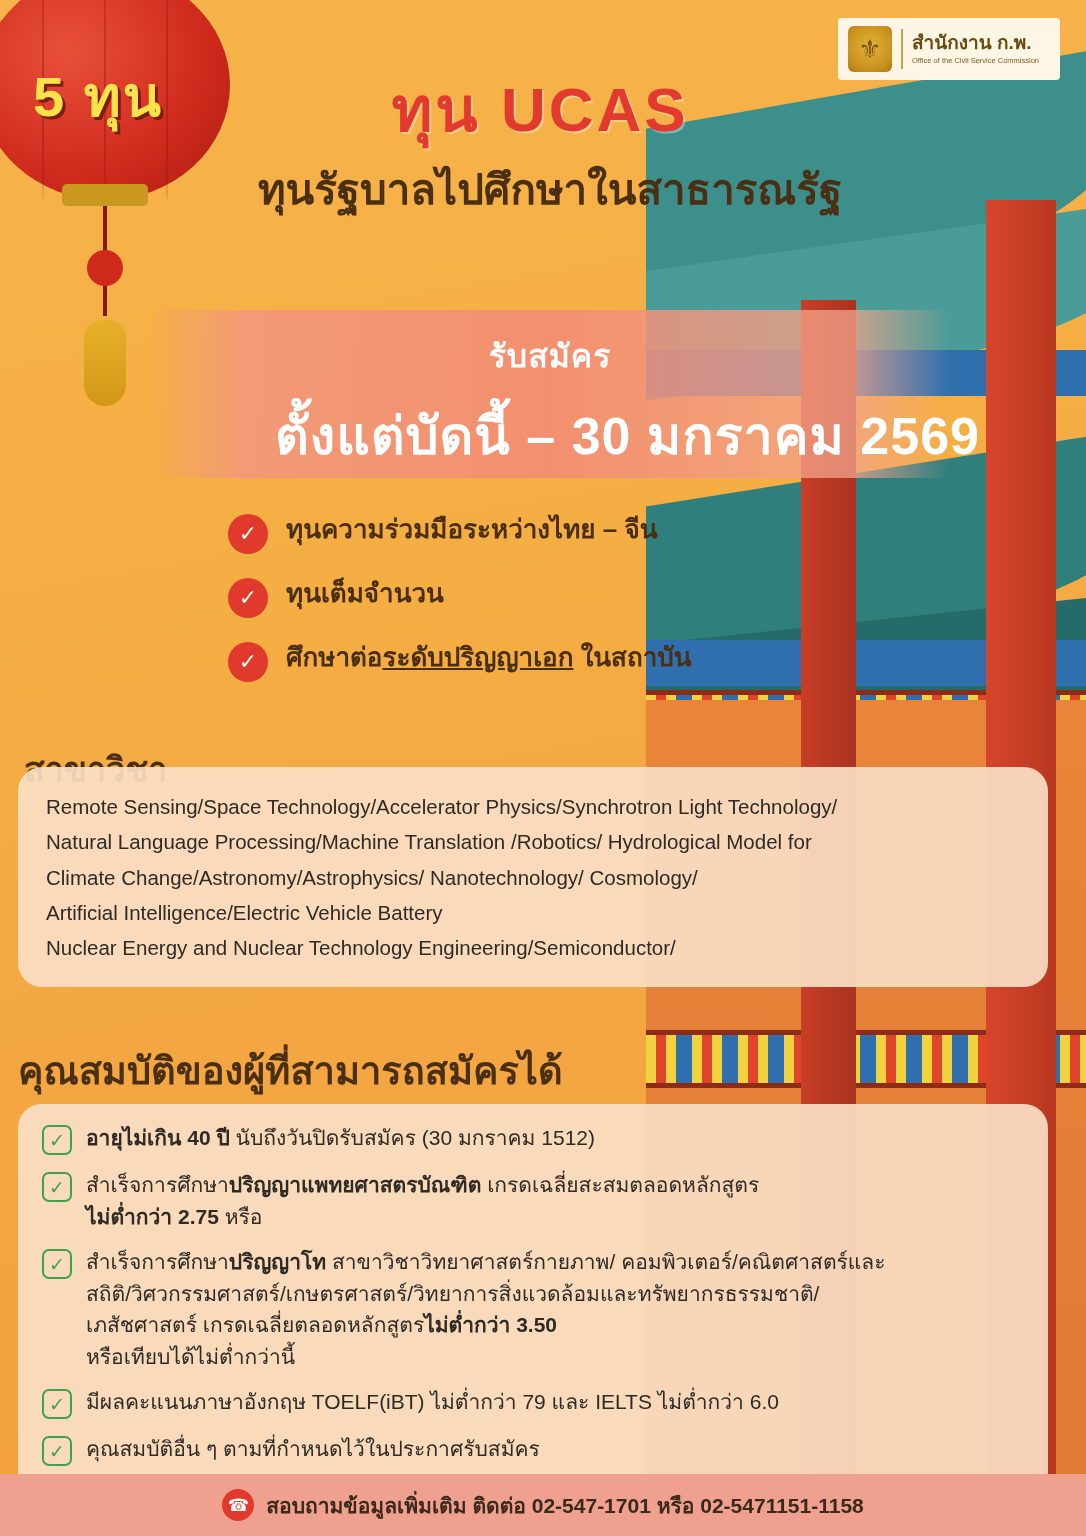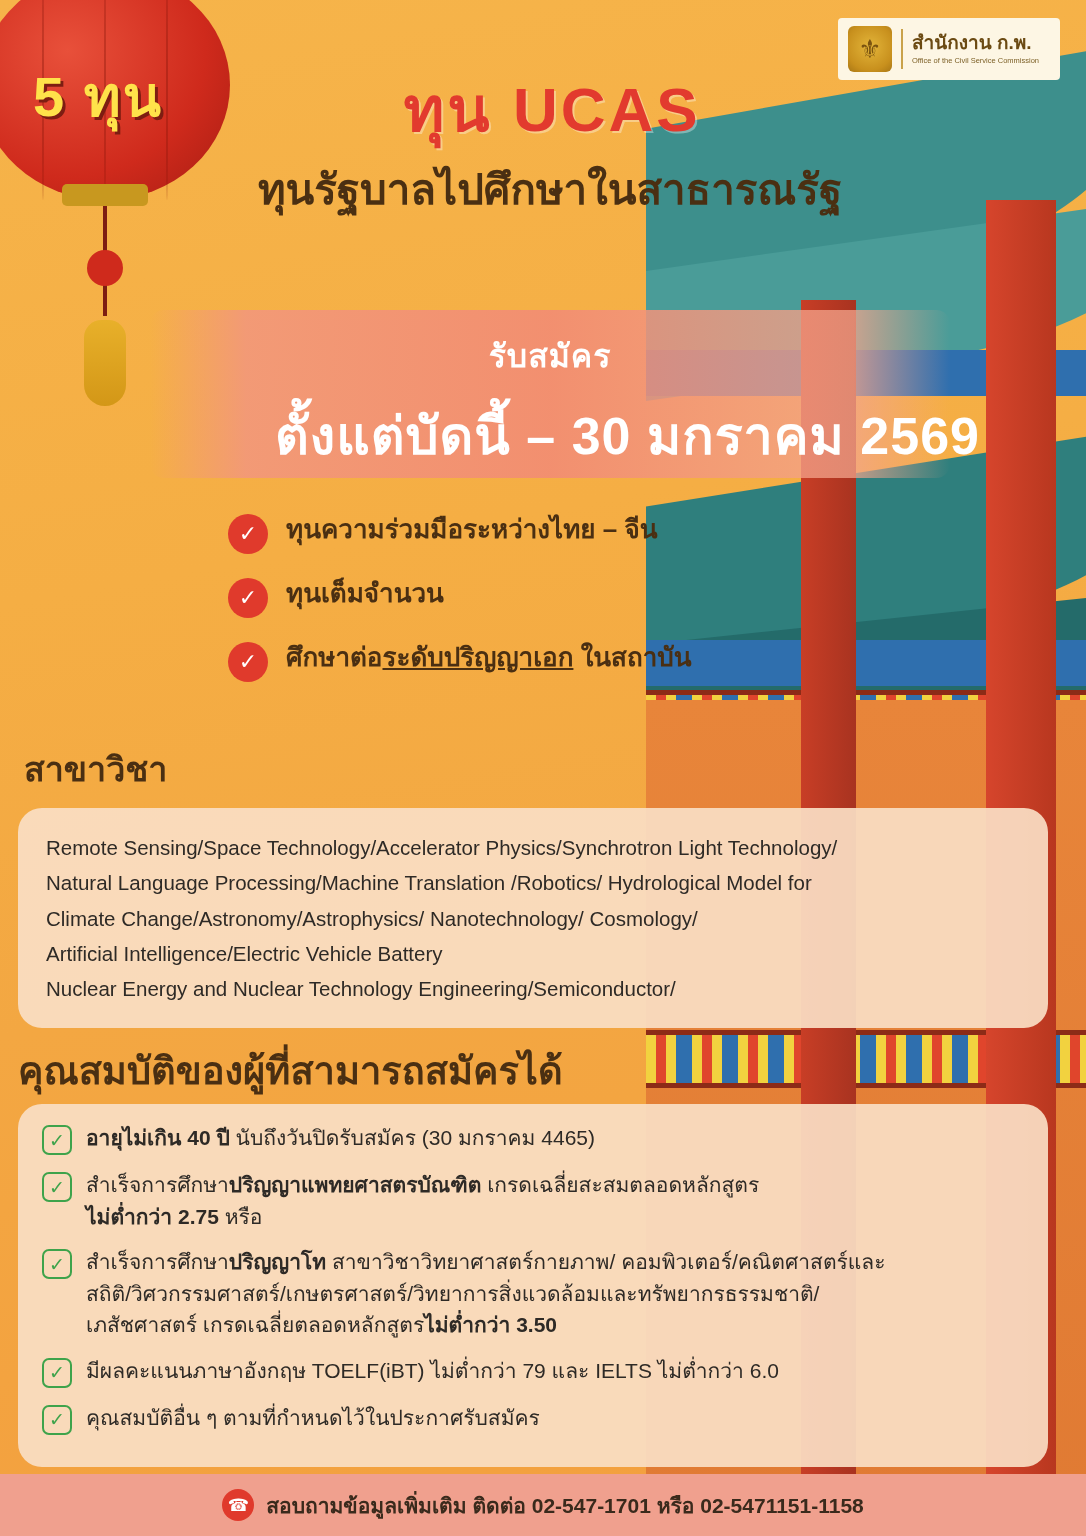--- a/index.html
+++ b/index.html
@@ -113,21 +113,21 @@
     color: #7a5310; font-size: 26px; line-height: 1;
   }
   .logo-sep { width: 2px; height: 40px; background: #c9a24a; }
   .logo-texts { display: flex; flex-direction: column; }
   .logo-th { font-size: 19px; font-weight: 700; color: #6b4a12; line-height: 1.1; }
   .logo-en { font-size: 7.5px; color: #7d6128; line-height: 1.2; margin-top: 2px; }
 
   
   .content { position: relative; z-index: 5; }
   .title-ucas {
-    position: absolute; left: 242px; top: 60px; width: 620px; text-align: center;
+    position: absolute; left: 230px; top: 60px; width: 620px; text-align: center;
     font-size: 62px; font-weight: 900; color: #e23a2e;
     letter-spacing: 3px; text-shadow: 2px 2px 0 rgba(255,255,255,0.35);
   }
   .title-sub {
     position: absolute; left: 180px; top: 160px; width: 740px; text-align: center;
     font-size: 42px; font-weight: 800; color: #4a2f12; line-height: 1.45;
   }
   .banner {
     position: absolute; left: 150px; top: 310px; width: 800px; height: 168px;
     background: linear-gradient(90deg, rgba(243,168,144,0.0) 0%, rgba(242,150,126,0.85) 12%, rgba(242,140,116,0.9) 50%, rgba(243,165,140,0.75) 88%, rgba(243,168,144,0) 100%);
@@ -157,21 +157,21 @@
   .sec-head {
     position: absolute; font-size: 34px; font-weight: 900; color: #4a2f12;
   }
   .sec-head.h1 { left: 24px; top: 742px; }
   .sec-head.h2 { left: 18px; top: 1040px; font-size: 38px; }
 
   .panel {
     position: absolute; background: rgba(250, 222, 196, 0.92);
     border-radius: 24px; padding: 22px 28px;
   }
-  .panel.fields { left: 18px; top: 808px; width: 1030px; }
+  .panel.fields { left: 18px; top: 767px; width: 1030px; }
   .panel.fields .line {
     font-size: 20.5px; color: #2e2a26; line-height: 1.72;
   }
   .panel.quals { left: 18px; top: 1104px; width: 1030px; padding: 18px 24px; }
   .qual { display: flex; align-items: flex-start; gap: 14px; margin-bottom: 14px; }
   .chk-green {
     flex: 0 0 auto; width: 30px; height: 30px; border-radius: 7px;
     border: 2.5px solid #3ea34b; color: #3ea34b;
     display: flex; align-items: center; justify-content: center;
     font-size: 19px; font-weight: 900; margin-top: 3px;
@@ -270,38 +270,39 @@
       <div class="line">Artificial Intelligence/Electric Vehicle Battery</div>
       <div class="line">Nuclear Energy and Nuclear Technology Engineering/Semiconductor/</div>
     </div>
 
     <div class="sec-head h2">คุณสมบัติของผู้ที่สามารถสมัครได้</div>
     <div class="panel quals">
 
       <div class="qual">
         <div class="chk-green">✓</div>
         <div class="qual-text">
-          <b>อายุไม่เกิน 40 ปี</b><span> นับถึงวันปิดรับสมัคร (30 มกราคม 4465)</span>
+          <b>อายุไม่เกิน 40 ปี</b><span> นับถึงวันปิดรับสมัคร (30 มกราคม 1512)</span>
         </div>
       </div>
 
       <div class="qual">
         <div class="chk-green">✓</div>
         <div class="qual-text">
           <span>สำเร็จการศึกษา</span><b>ปริญญาแพทยศาสตรบัณฑิต</b><span> เกรดเฉลี่ยสะสมตลอดหลักสูตร</span>
           <div><b>ไม่ต่ำกว่า 2.75</b><span> หรือ</span></div>
         </div>
       </div>
 
       <div class="qual">
         <div class="chk-green">✓</div>
         <div class="qual-text">
           <span>สำเร็จการศึกษา</span><b>ปริญญาโท</b><span> สาขาวิชาวิทยาศาสตร์กายภาพ/ คอมพิวเตอร์/คณิตศาสตร์และ</span>
           <div>สถิติ/วิศวกรรมศาสตร์/เกษตรศาสตร์/วิทยาการสิ่งแวดล้อมและทรัพยากรธรรมชาติ/</div>
           <div><span>เภสัชศาสตร์ เกรดเฉลี่ยตลอดหลักสูตร</span><b>ไม่ต่ำกว่า 3.50</b></div>
+          <div>หรือเทียบได้ไม่ต่ำกว่านี้</div>
         </div>
       </div>
 
       <div class="qual">
         <div class="chk-green">✓</div>
         <div class="qual-text">มีผลคะแนนภาษาอังกฤษ TOELF(iBT) ไม่ต่ำกว่า 79 และ IELTS ไม่ต่ำกว่า 6.0</div>
       </div>
 
       <div class="qual">
         <div class="chk-green">✓</div>

